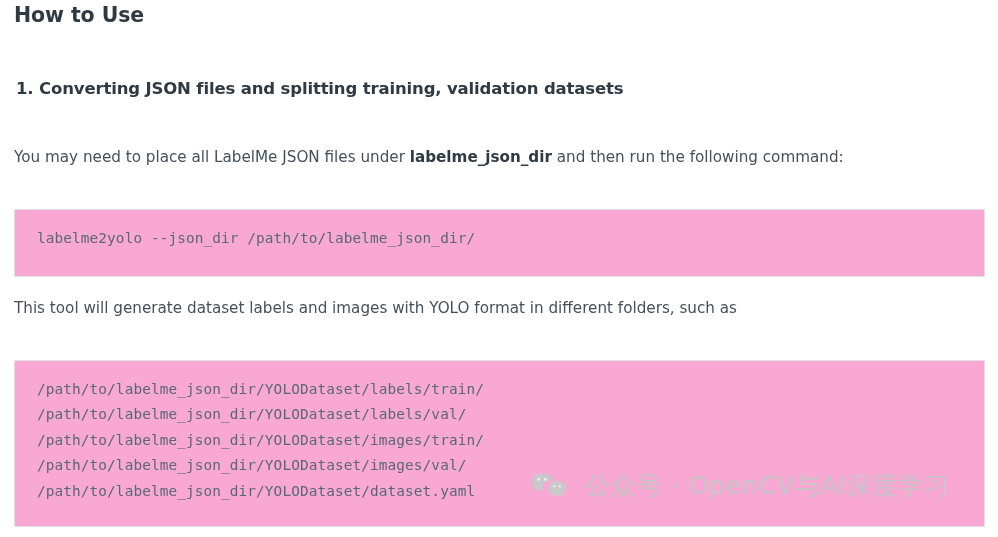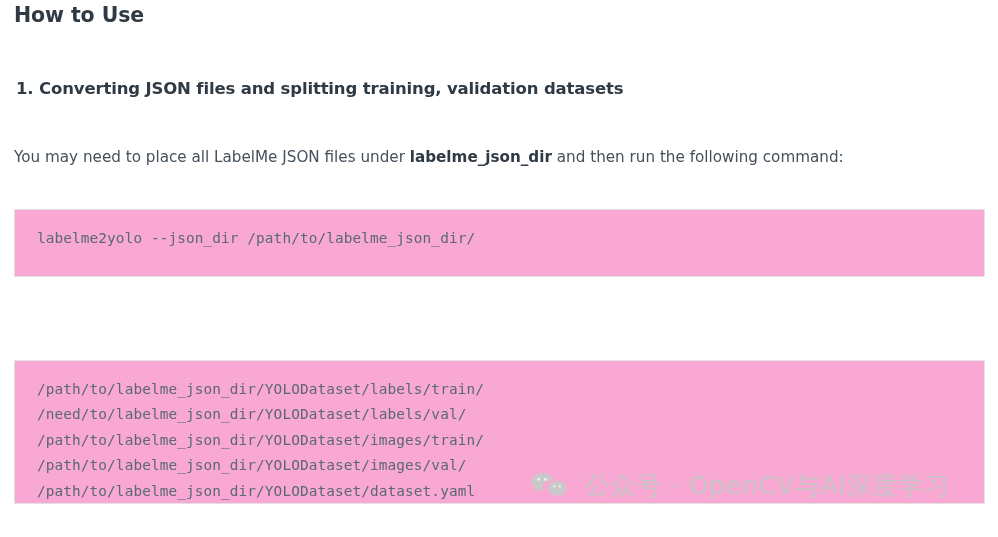--- a/index.html
+++ b/index.html
@@ -77,21 +77,21 @@
     border: 1px solid #e1e1e1;
     border-radius: 1px;
     padding: 16px 0 16px 22px;
   }
   .codeblock-1 {
     top: 209px;
     height: 68px;
   }
   .codeblock-2 {
     top: 360px;
-    height: 144px;
+    height: 167px;
   }
 
   .code-line {
     font-family: "DejaVu Sans Mono", "Liberation Mono", monospace;
     font-size: 14.4px;
     line-height: 25.4px;
     color: #5a6775;
     white-space: pre;
     letter-spacing: 0.1px;
   }
@@ -133,24 +133,25 @@
   <h3 class="h3-title">1. Converting JSON files and splitting training, validation datasets</h3>
 
   <p class="para para-1">
     <span>You may need to place all LabelMe JSON files under </span><b>labelme_json_dir</b><span> and then run the following command:</span>
   </p>
 
   <div class="codeblock codeblock-1">
     <div class="code-line">labelme2yolo --json_dir /path/to/labelme_json_dir/</div>
   </div>
 
+  <p class="para para-2">This tool will generate dataset labels and images with YOLO format in different folders, such as</p>
 
   <div class="codeblock codeblock-2">
     <div class="code-line">/path/to/labelme_json_dir/YOLODataset/labels/train/</div>
-    <div class="code-line">/need/to/labelme_json_dir/YOLODataset/labels/val/</div>
+    <div class="code-line">/path/to/labelme_json_dir/YOLODataset/labels/val/</div>
     <div class="code-line">/path/to/labelme_json_dir/YOLODataset/images/train/</div>
     <div class="code-line">/path/to/labelme_json_dir/YOLODataset/images/val/</div>
     <div class="code-line">/path/to/labelme_json_dir/YOLODataset/dataset.yaml</div>
   </div>
 
   <div class="watermark">
     <span class="wechat-icon">
       <svg viewBox="0 0 36 32" width="36" height="32" aria-hidden="true">
         <g fill="#c9c9c9">
           <path d="M11.2 2.2C5.4 2.2 0.8 6.1 0.8 10.9c0 2.7 1.5 5.1 3.9 6.7l-1 3 3.4-1.7c1.2 0.3 2.4 0.5 3.6 0.5 0.3 0 0.6 0 0.9 0 -0.2-0.7-0.3-1.4-0.3-2.1 0-4.5 4.4-8.1 9.8-8.1 0.4 0 0.7 0 1.1 0.1C21.2 5.3 16.7 2.2 11.2 2.2z"></path>

